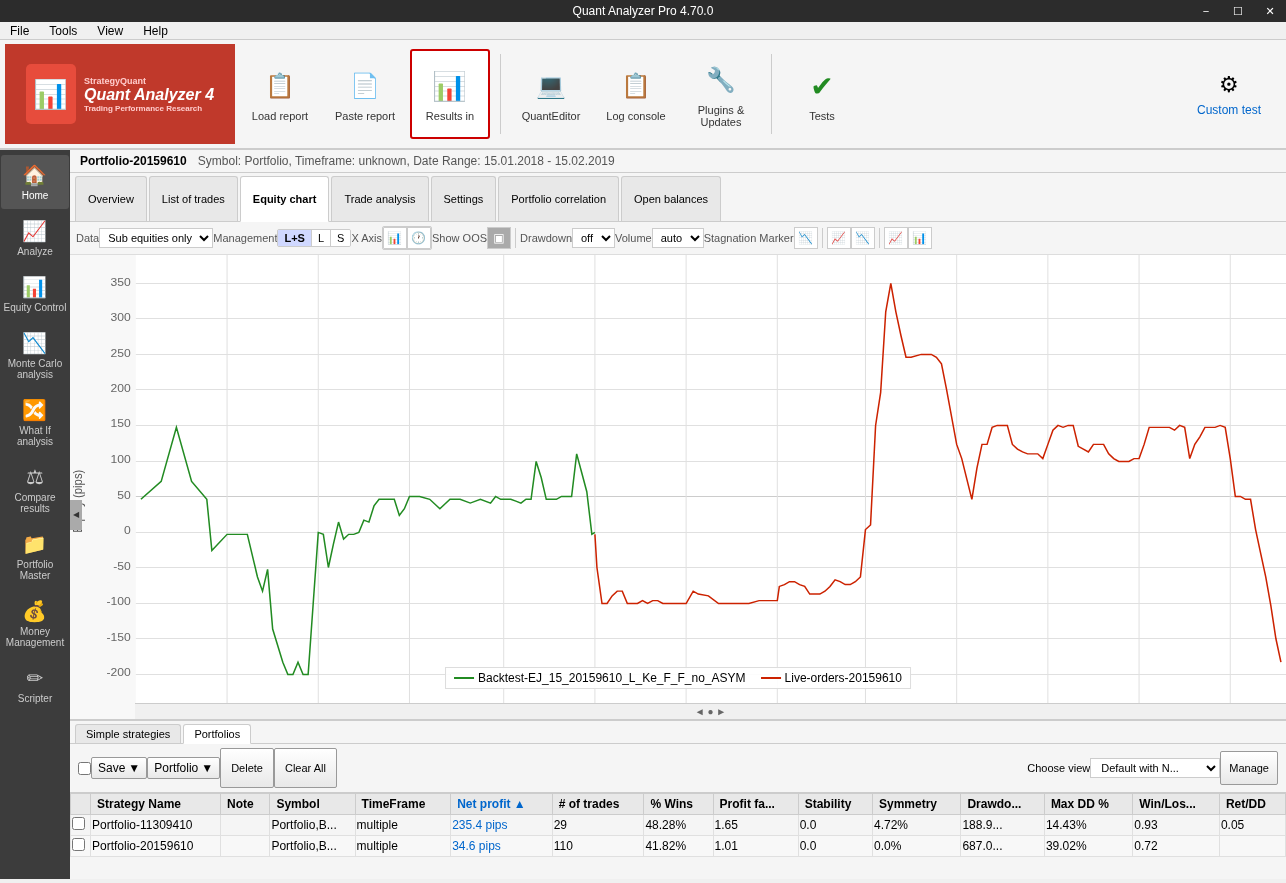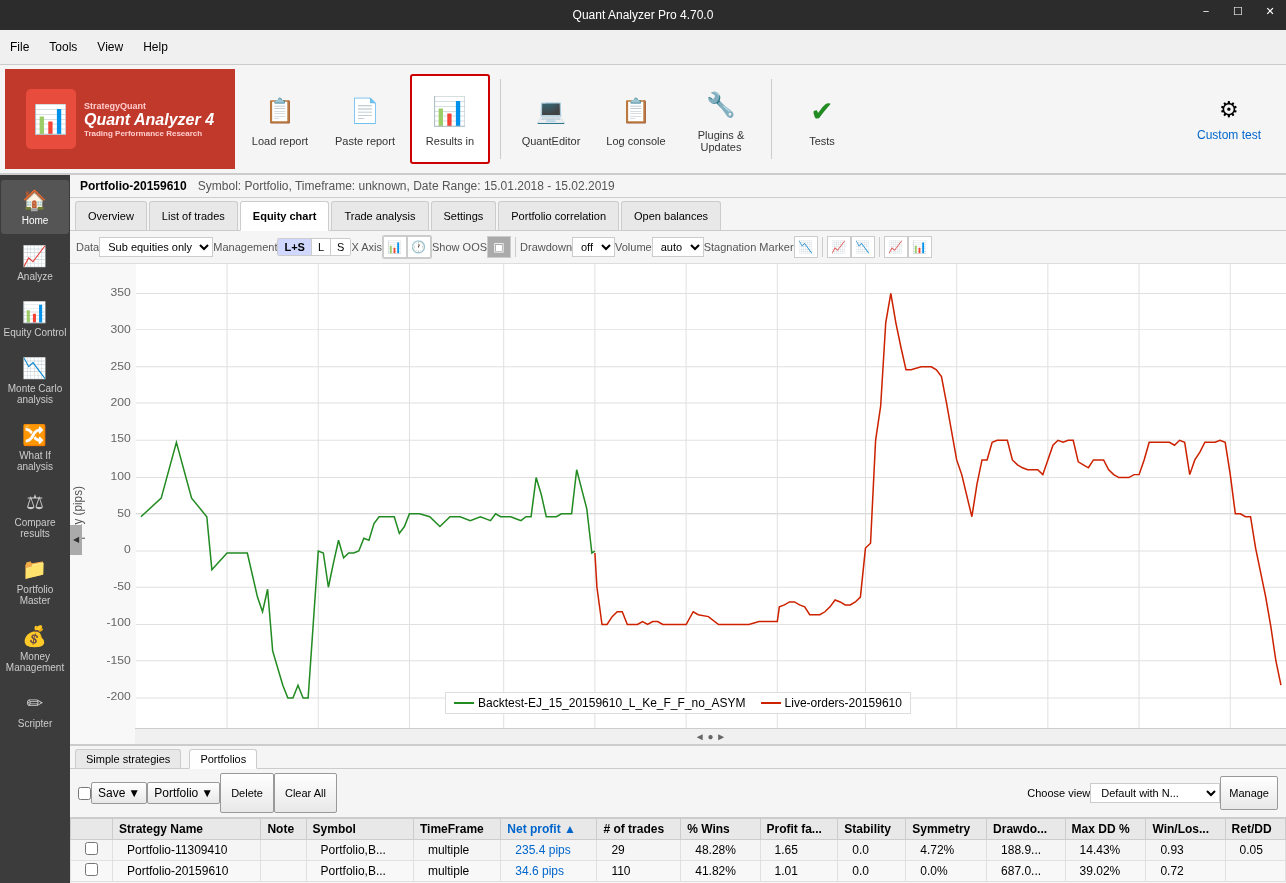--- a/index.html
+++ b/index.html
@@ -2,21 +2,21 @@
 <html><head>
   <meta charset="utf-8">
   <style>
     * { box-sizing: border-box; margin: 0; padding: 0; font-family: Arial, sans-serif; font-size: 12px; }
     body { background: #f0f0f0; width: 1286px; height: 883px; overflow: hidden; }
 
     
     .title-bar {
       background: #2c2c2c;
       color: #fff;
-      height: 30px;
+      height: 22px;
       display: flex;
       align-items: center;
       justify-content: center;
       font-size: 12px;
       position: relative;
     }
     .title-bar-controls {
       position: absolute;
       right: 0;
       top: 0;
@@ -30,21 +30,21 @@
       align-items: center;
       justify-content: center;
       color: #fff;
       cursor: pointer;
       font-size: 11px;
     }
 
     
     .menu-bar {
       background: #f0f0f0;
-      height: 35px;
+      height: 18px;
       display: flex;
       align-items: center;
       border-bottom: 1px solid #ccc;
     }
     .menu-item {
       padding: 2px 10px;
       cursor: pointer;
       height: 100%;
       display: flex;
       align-items: center;
@@ -193,21 +193,21 @@
 
     
     .tab-bar {
       display: flex;
       background: #f5f5f5;
       border-bottom: 1px solid #ccc;
       padding: 3px 5px 0;
       gap: 2px;
     }
     .tab {
-      padding: 8px 12px;
+      padding: 16px 12px;
       cursor: pointer;
       border: 1px solid #ccc;
       border-bottom: none;
       background: #e8e8e8;
       border-radius: 3px 3px 0 0;
       font-size: 11px;
     }
     .tab.active {
       background: #fff;
       border-bottom: 1px solid #fff;
@@ -302,21 +302,21 @@
       height: 160px;
       border-top: 2px solid #ccc;
       background: #f5f5f5;
       display: flex;
       flex-direction: column;
     }
     .bottom-tabs {
       display: flex;
       border-bottom: 1px solid #ccc;
       padding: 3px 5px 0;
-      gap: 8px;
+      gap: 2px;
     }
     .bottom-tab {
       padding: 3px 10px;
       cursor: pointer;
       border: 1px solid #ccc;
       border-bottom: none;
       background: #e8e8e8;
       border-radius: 3px 3px 0 0;
       font-size: 11px;
     }
@@ -385,21 +385,21 @@
       border: 1px solid #ccc;
       padding: 3px 6px;
       text-align: left;
       white-space: nowrap;
       position: sticky;
       top: 0;
     }
     thead th.sort-col { color: #0066cc; }
     tbody td {
       border: 1px solid #e0e0e0;
-      padding: 2px 14px;
+      padding: 2px 1px;
       white-space: nowrap;
     }
     tbody tr:nth-child(even) { background: #f8f8f8; }
     .profit-positive { color: #0066cc; }
   </style>
 </head>
 <body>
 
 <div class="title-bar">
   <span>Quant Analyzer Pro 4.70.0</span>

